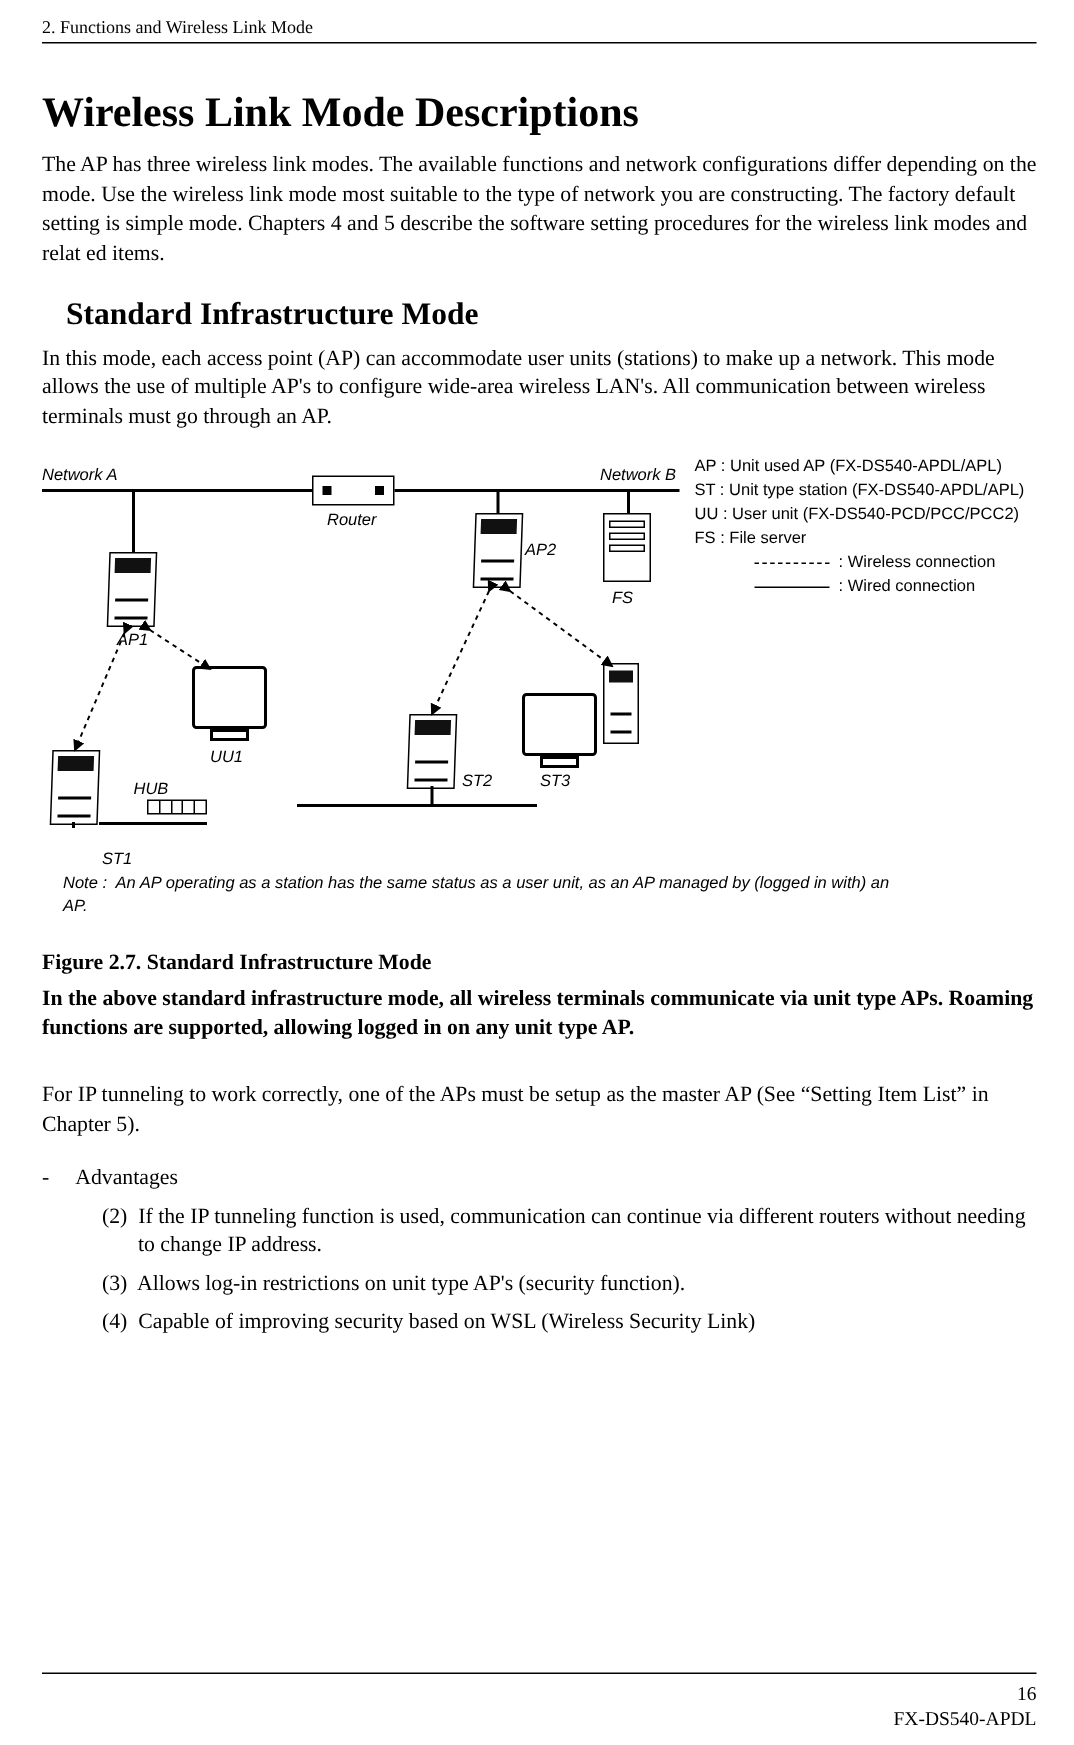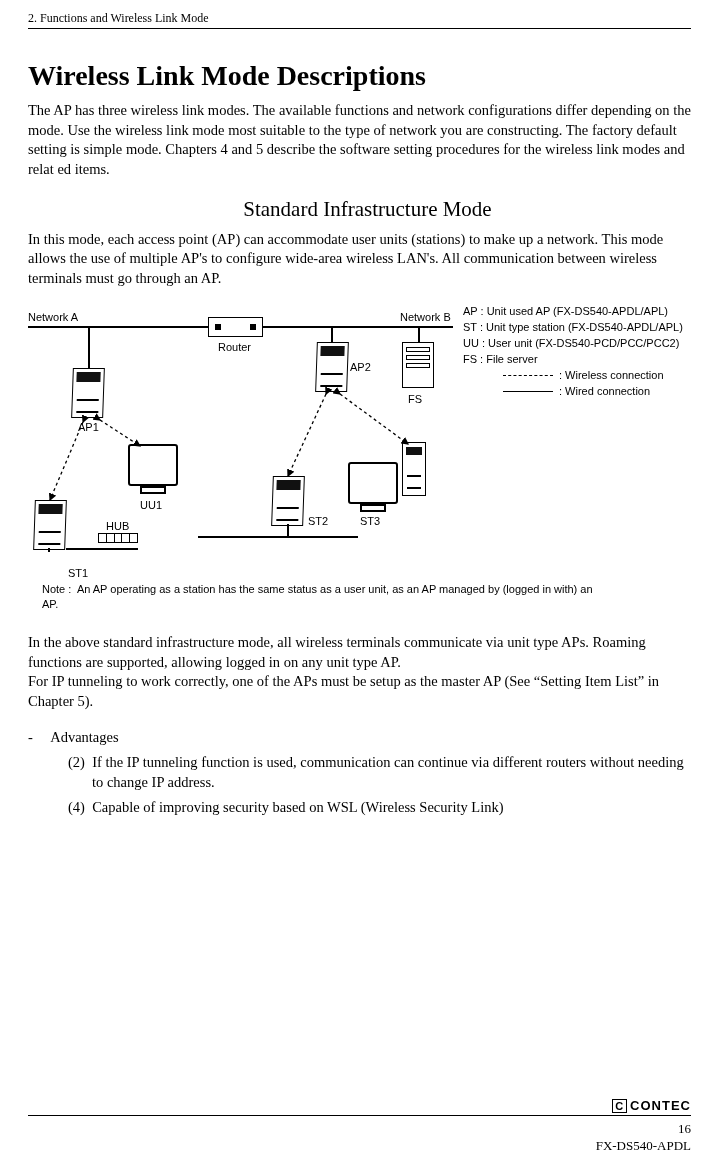--- a/index.html
+++ b/index.html
@@ -33,34 +33,33 @@
     font-size: 28px;
     font-weight: bold;
     margin: 0 0 6px 0;
   }
   p.body {
     font-size: 14.5px;
     margin: 0 0 16px 0;
   }
   h2.section {
     font-size: 21px;
-    font-weight: normal;
+    font-weight: bold;
     margin: 10px 0 6px 16px;
-    text-align: center;
   }
 
   
   .figure-wrap {
     width: 660px;
     height: 325px;
     position: relative;
     margin: 6px 0 4px 0;
     font-family: Arial, Helvetica, sans-serif;
   }
-  .fig-label { position: absolute; font-size: 11px; white-space: nowrap; }
+  .fig-label { position: absolute; font-size: 11px; white-space: nowrap; font-style: italic; }
   .fig-legend { position: absolute; font-size: 11px; line-height: 1.45; }
   .net-line { position: absolute; height: 2px; background: #000; }
   .wire { position: absolute; background: #000; }
 
   .router {
     position: absolute; width: 55px; height: 20px;
     border: 1px solid #000; box-sizing: border-box;
     display: flex; align-items: center; justify-content: center;
   }
   .router::before, .router::after {
@@ -132,20 +131,21 @@
     font-weight: bold;
     font-size: 14.5px;
     margin: 2px 0 4px 0;
   }
   .note {
     font-size: 11px;
     font-family: Arial, Helvetica, sans-serif;
     margin-left: 14px;
     margin-top: 2px;
     line-height: 1.3;
+    font-style: italic;
   }
 
   .adv-head { font-size: 14.5px; margin: 12px 0 6px 0; }
   ol.adv { list-style: none; padding-left: 40px; margin: 0; }
   ol.adv li { font-size: 14.5px; margin-bottom: 6px; text-indent: -24px; padding-left: 24px; }
 
   .footer {
     position: absolute;
     left: 28px; right: 25px; bottom: 8px;
   }
@@ -199,21 +199,21 @@
       <div class="disk d1"></div>
         <div class="disk d2"></div>
         <div class="disk d3"></div>
     </div>
     <div class="fig-label" style="left:380px; top:88px;">FS</div>
 
     <div class="crt" style="left:100px; top:140px;"></div>
     <div class="fig-label" style="left:112px; top:194px;">UU1</div>
 
     <div class="ap-icon" style="left:6px; top:196px;"></div>
-    <div class="fig-label" style="left:78px; top:215px;">HUB</div>
+    <div class="fig-label" style="left:61px; top:215px;">HUB</div>
     <div class="hub" style="left:70px; top:229px;">
         <span></span>
         <span></span>
         <span></span>
         <span></span>
         <span></span>
       </div>
     <div class="wire" style="left:38px; top:244px; width:72px; height:2px;"></div>
     <div class="wire" style="left:20px; top:244px; width:2px; height:4px;"></div>
     <div class="fig-label" style="left:40px; top:262px;">ST1</div>
@@ -254,38 +254,37 @@
         <span>: Wired connection</span>
       </div>
     </div>
 
     <div class="note" style="position:absolute; left:0; top:276px; width:560px;">
       <span>Note :</span>&nbsp;
       <span>An AP operating as a station has the same status as a user unit, as an AP managed by (logged in with) an AP.</span>
     </div>
   </div>
 
-
-  <p class="body" style="margin-bottom:0;">In the above standard infrastructure mode, all wireless terminals communicate via unit type APs.  Roaming functions are supported, allowing logged in on any unit type AP.</p>
+  <div class="fig-caption">Figure 2.7.  Standard Infrastructure Mode</div>
+
+  <p class="body" style="margin-bottom:25px;font-weight:bold;">In the above standard infrastructure mode, all wireless terminals communicate via unit type APs.  Roaming functions are supported, allowing logged in on any unit type AP.</p>
   <p class="body">For IP tunneling to work correctly, one of the APs must be setup as the master AP (See “Setting Item List” in Chapter 5).</p>
 
   <div class="adv-head">
     <span>-</span>
     &nbsp;&nbsp;&nbsp;
     <span>Advantages</span>
   </div>
   <ol class="adv">
     <li>(2)&nbsp; <span>If the IP tunneling function is used, communication can continue via different routers without needing to change IP address.</span></li>
+    <li>(3)&nbsp; <span>Allows log-in restrictions on unit type AP's (security function).</span></li>
     <li>(4)&nbsp; <span>Capable of improving security based on WSL (Wireless Security Link)</span></li>
   </ol>
 
   <div class="footer">
-    <div class="contec">
-      <span class="c-logo">C</span><span>CONTEC</span>
-    </div>
     <hr>
     <div class="footer-row">
       <span>16</span>
       <span>FX-DS540-APDL</span>
     </div>
   </div>
 
 </div>
 
 </body></html>

